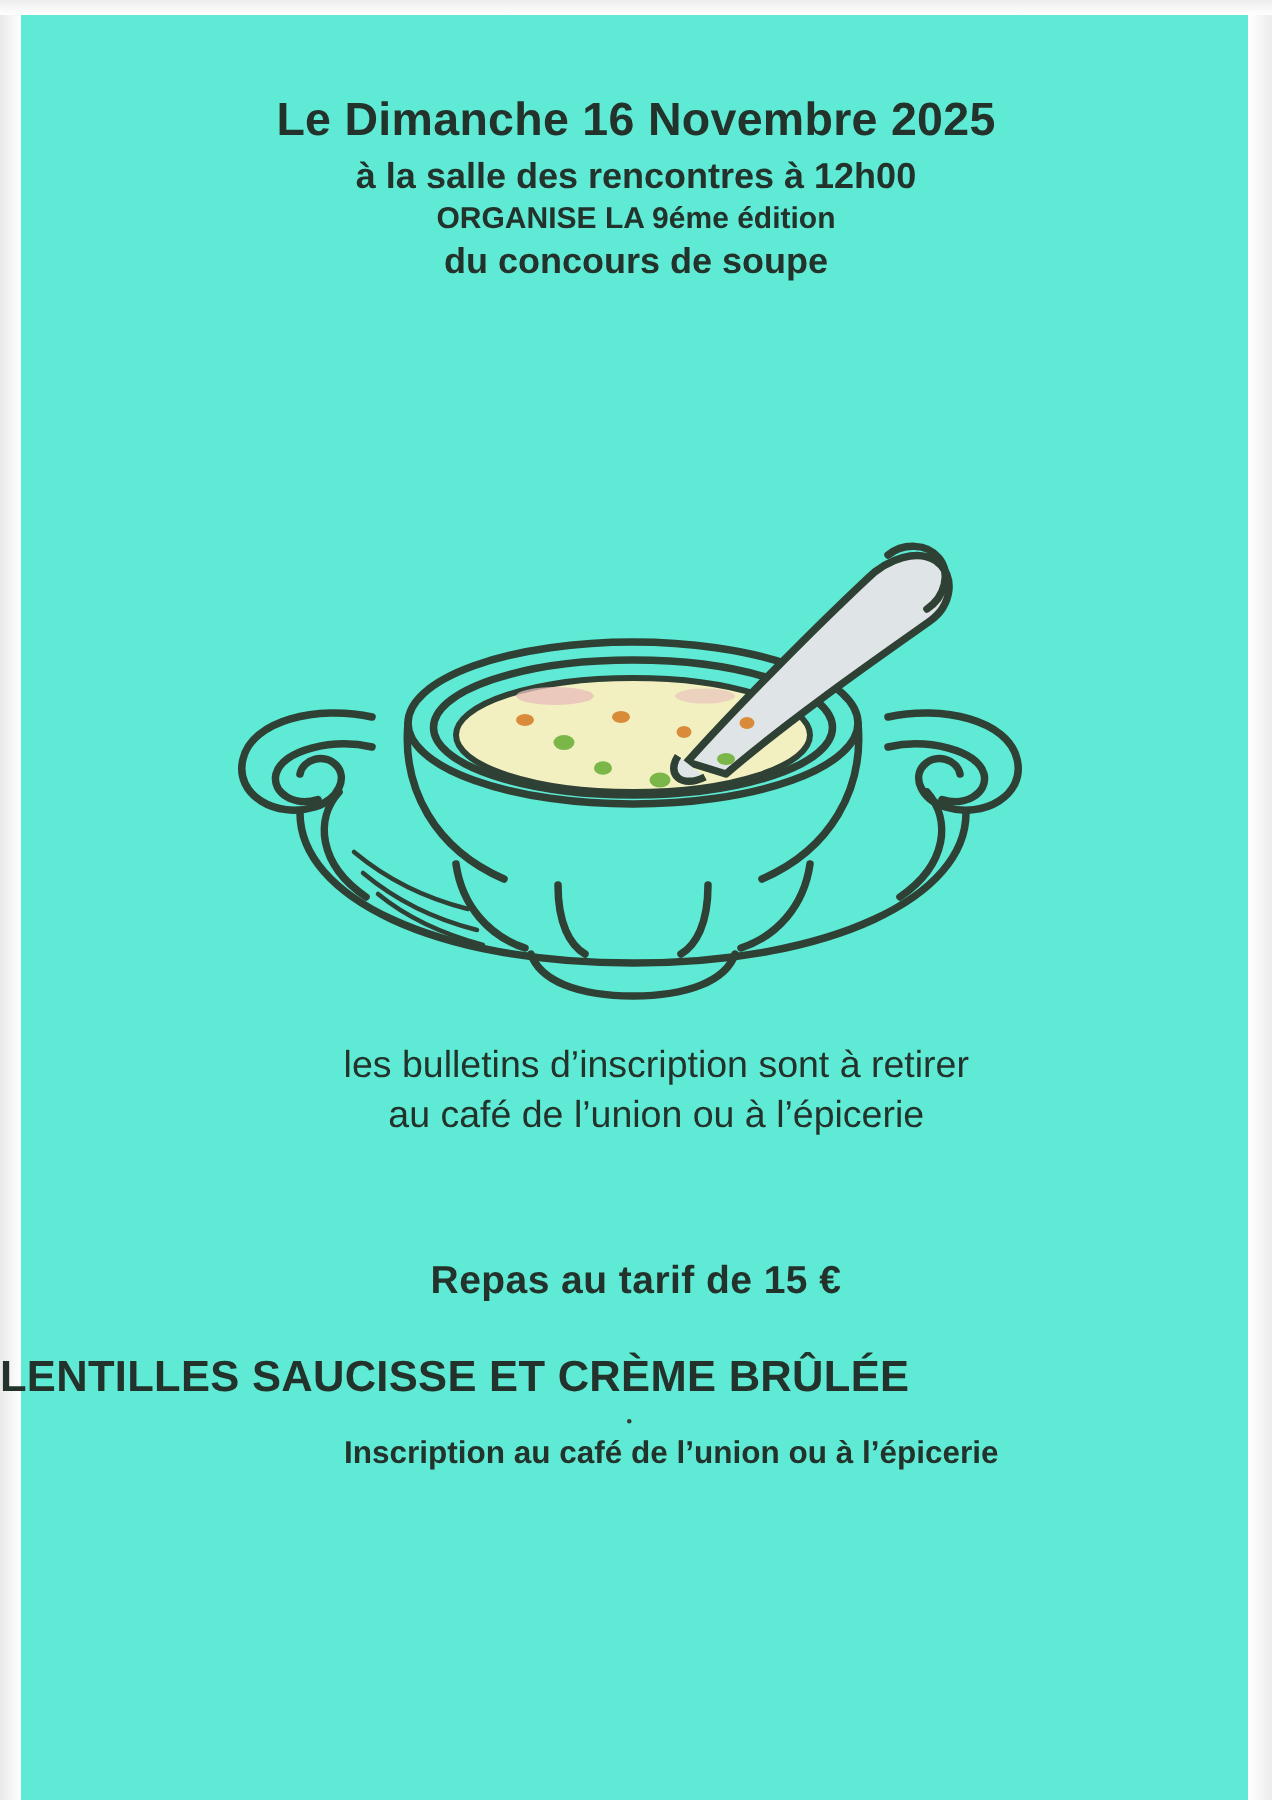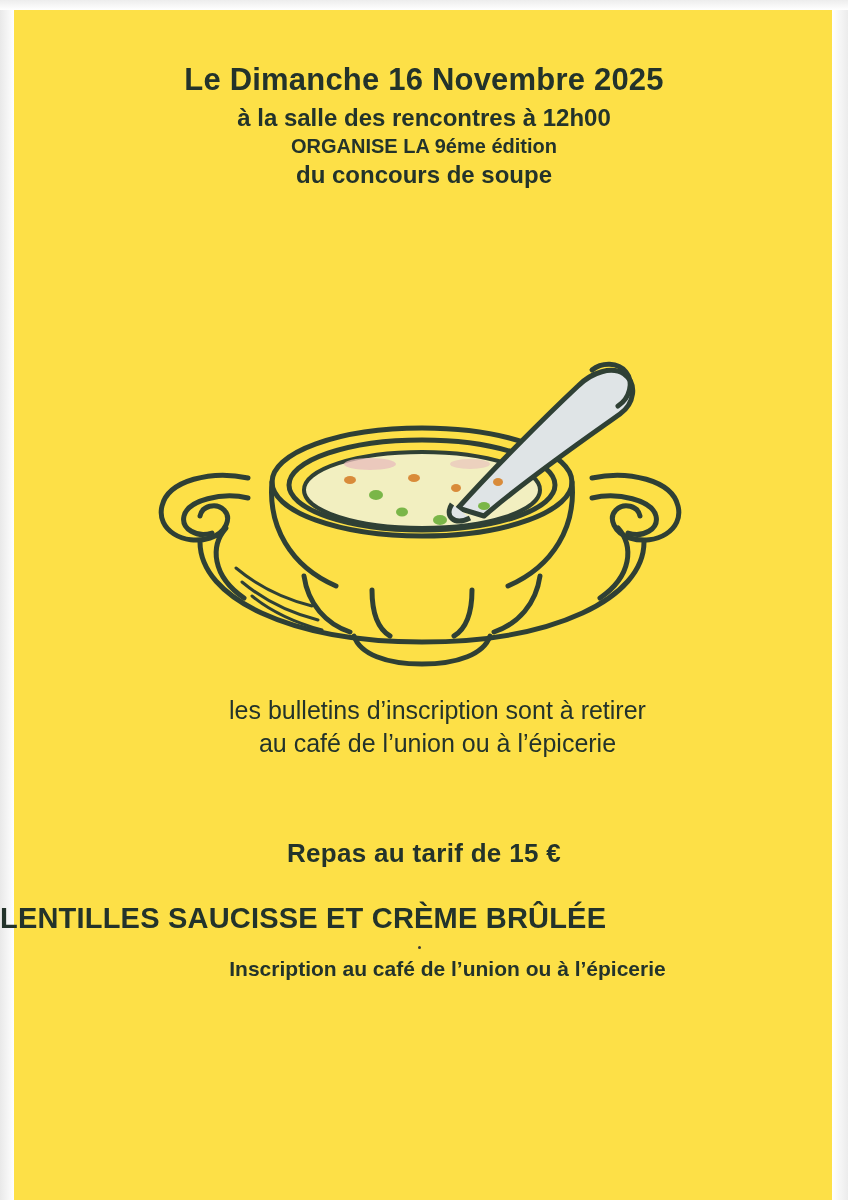--- a/index.html
+++ b/index.html
@@ -13,21 +13,21 @@
     font-family: "Liberation Sans", sans-serif;
     color: #1a1a1a;
     overflow: hidden;
     position: relative;
   }
   .page {
     position: absolute;
     left: 0; top: 0;
     width: 848px;
     height: 1200px;
-    background: #fde047;
+    background: #5eead4;
   }
   
   .scan-edge-left {
     position: absolute;
     left: 0; top: 0;
     width: 14px; height: 1200px;
     background: linear-gradient(to right, #e9e9e9, #ffffff);
   }
   .scan-edge-right {
     position: absolute;

